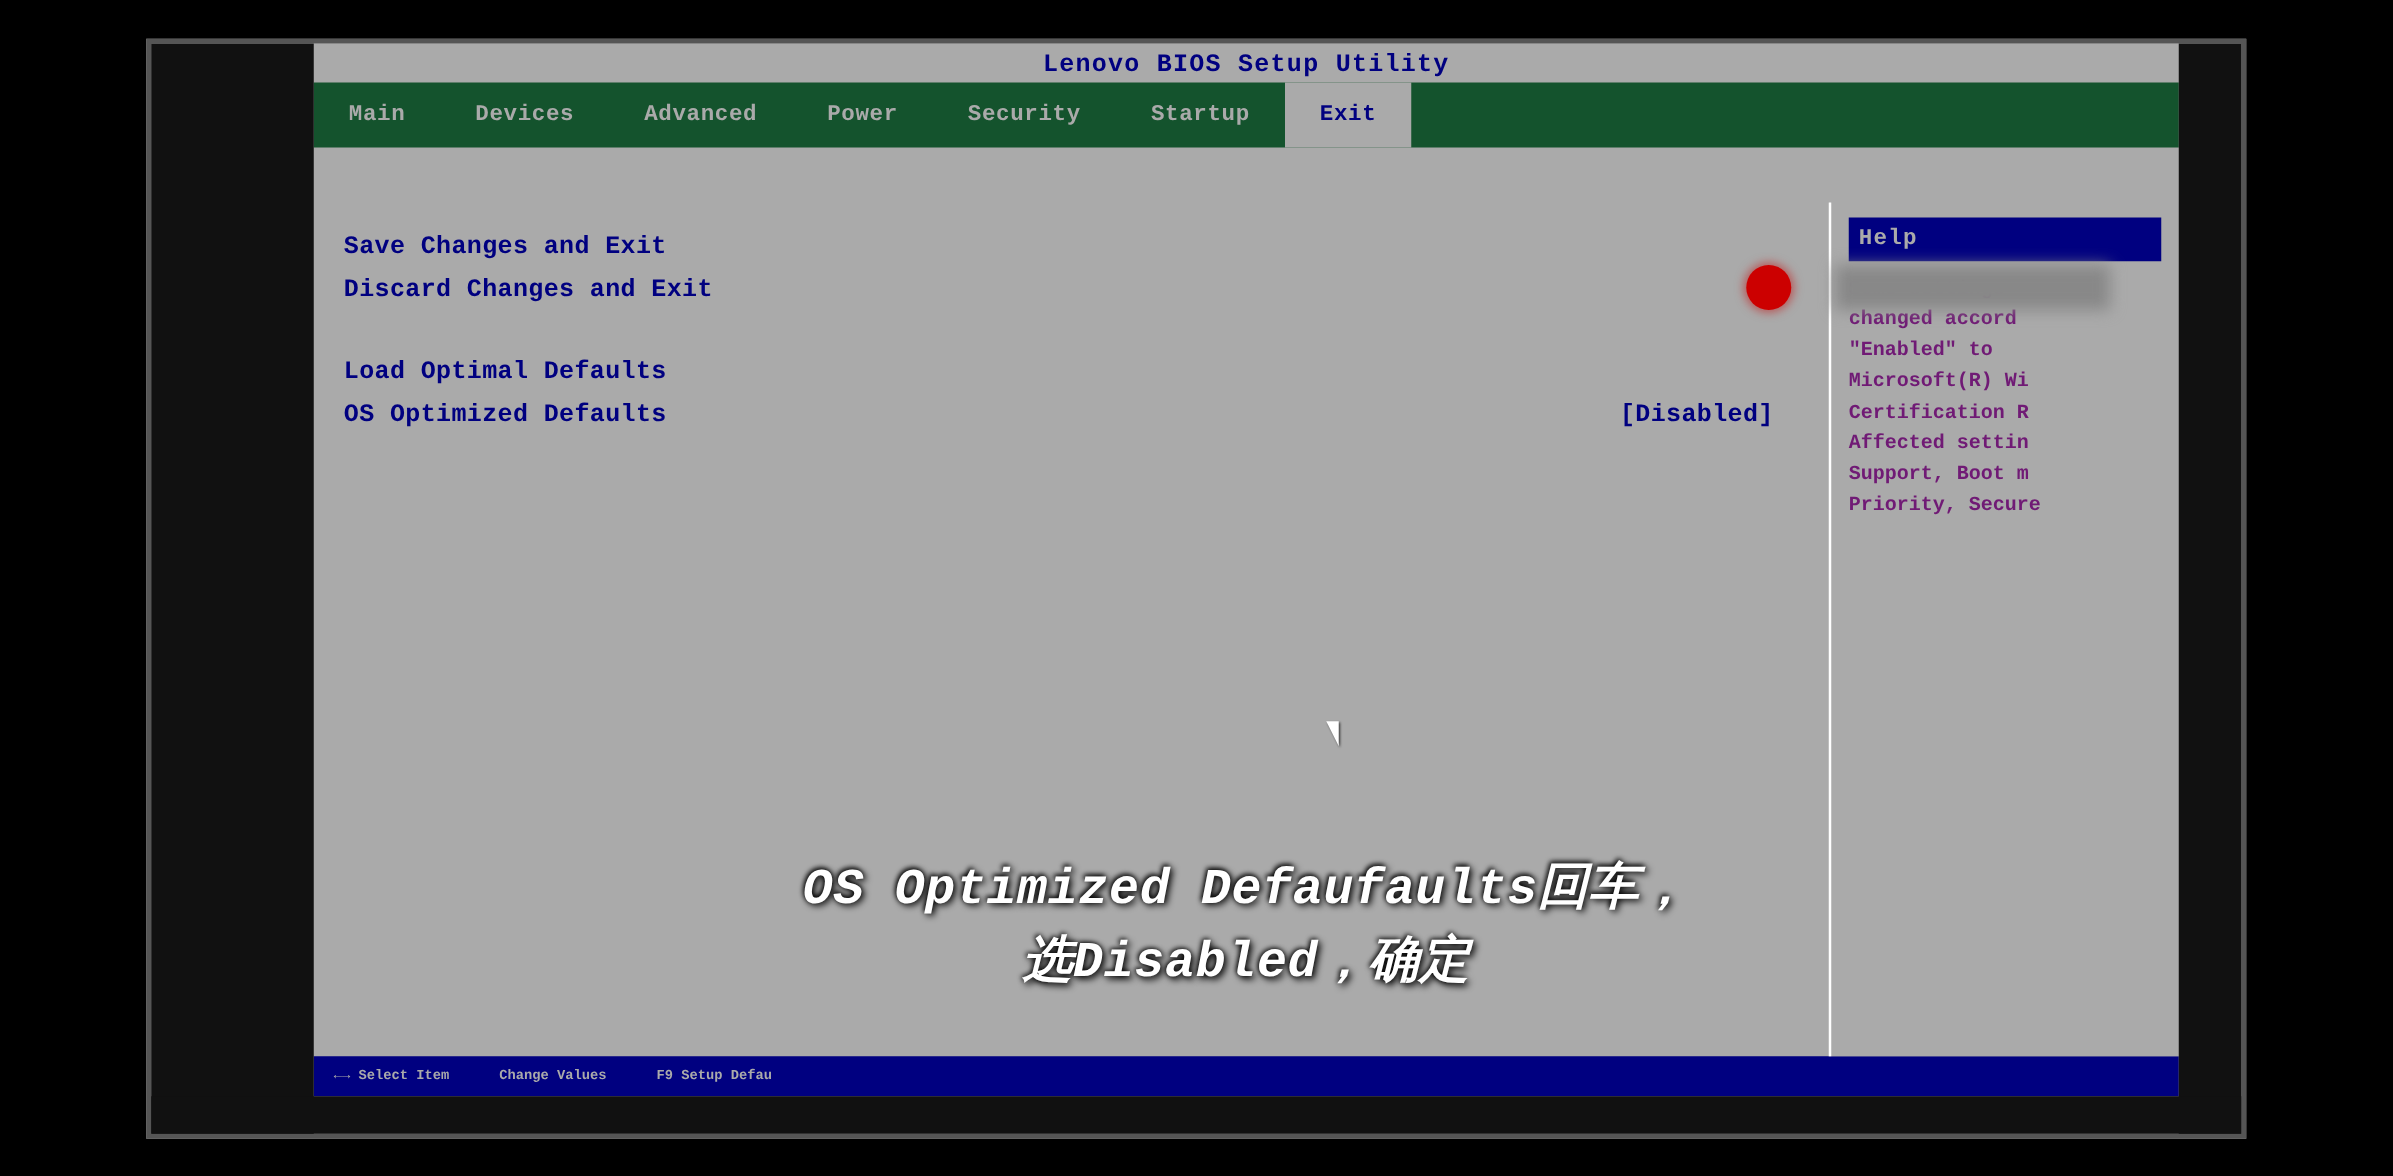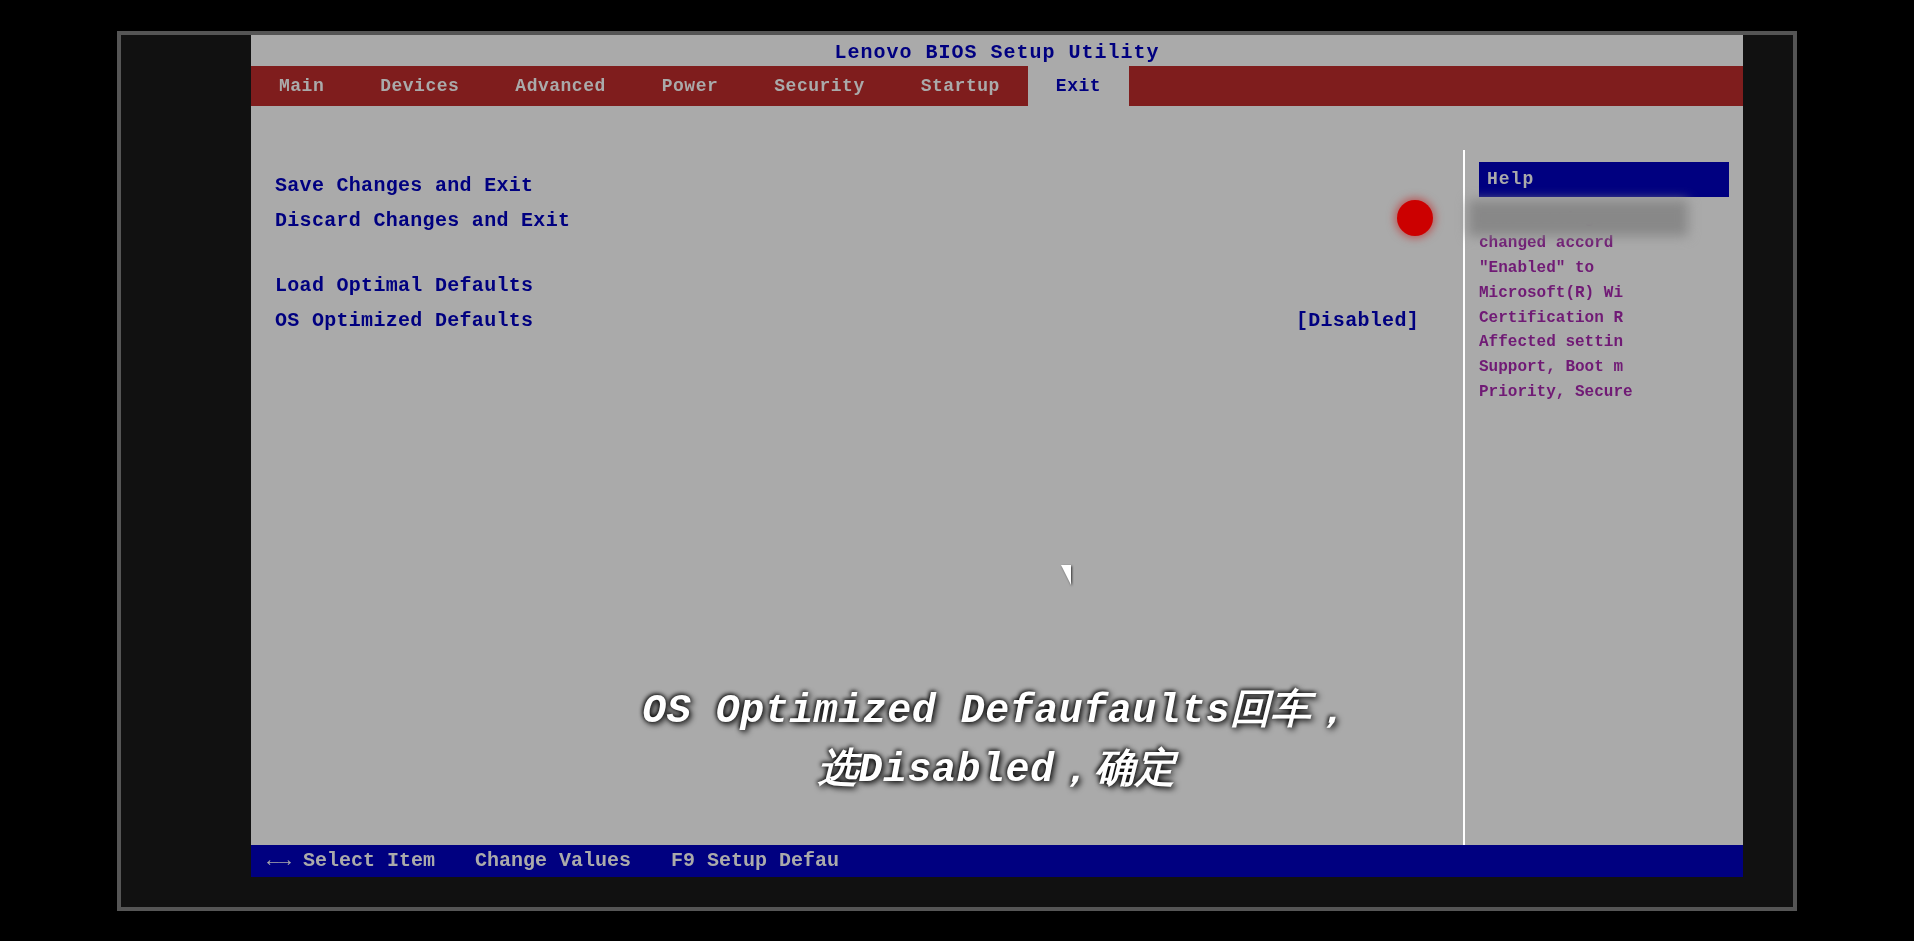--- a/index.html
+++ b/index.html
@@ -68,25 +68,25 @@
     .title-row {
       text-align: center;
       color: #000080;
       font-size: 20px;
       font-weight: bold;
       padding: 6px 0 2px 0;
       letter-spacing: 1px;
     }
 
     .nav-bar {
-      background: #7f1d1d;
+      background: #14532d;
       display: flex;
       flex-direction: row;
       align-items: stretch;
-      height: 40px;
+      height: 52px;
     }
 
     .nav-item {
       color: #aaaaaa;
       font-size: 18px;
       font-weight: bold;
       padding: 8px 28px;
       cursor: pointer;
       display: flex;
       align-items: center;
@@ -228,21 +228,21 @@
       background: #000080;
       height: 32px;
       display: flex;
       align-items: center;
       padding: 0 16px;
       gap: 40px;
     }
 
     .status-item {
       color: #aaaaaa;
-      font-size: 20px;
+      font-size: 11px;
       font-weight: bold;
     }
 
     
     .cursor {
       position: absolute;
       top: 415px;
       left: 810px;
       width: 0;
       height: 0;

